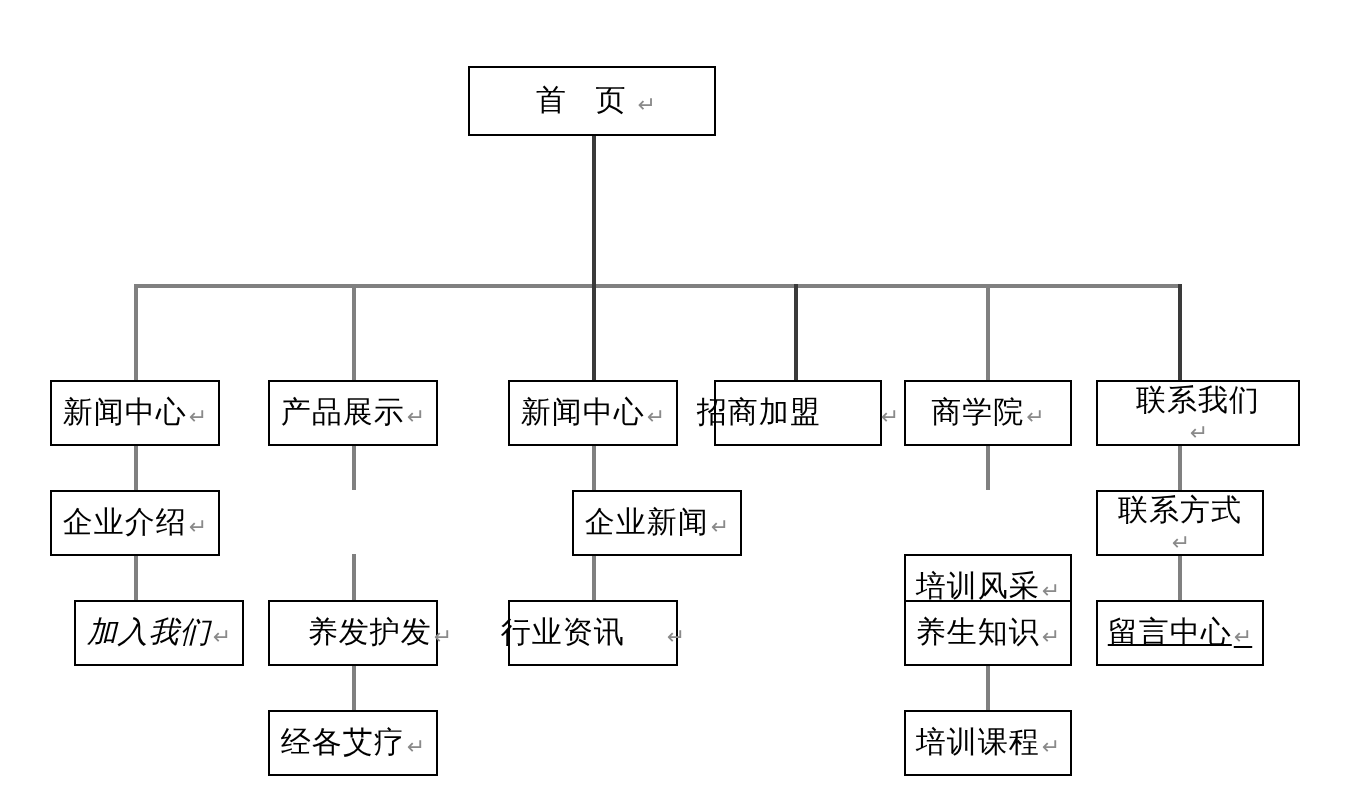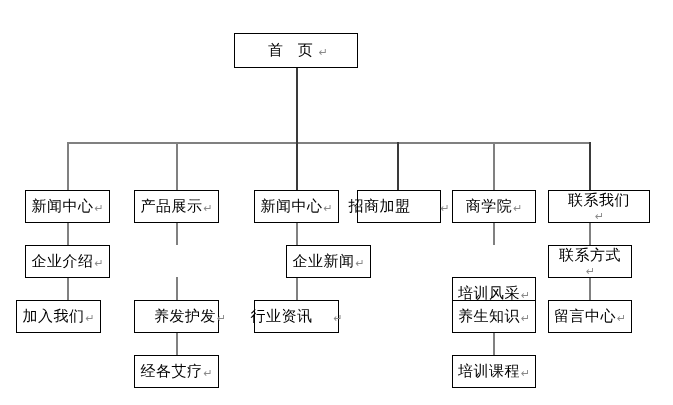--- a/index.html
+++ b/index.html
@@ -97,21 +97,21 @@
   </div>
 
   <div class="node" style="left:25px; top:190px; width:85px; height:33px;">
     <span class="label">新闻中心</span>
       <span class="pilcrow">↵</span>
   </div>
   <div class="node" style="left:25px; top:245px; width:85px; height:33px;">
     <span class="label">企业介绍</span>
       <span class="pilcrow">↵</span>
   </div>
-  <div class="node" style="left:16px; top:300px; width:85px; height:33px;">
+  <div class="node" style="left:37px; top:300px; width:85px; height:33px;font-style:italic;">
     <span class="label">加入我们</span>
       <span class="pilcrow">↵</span>
   </div>
 
   <div class="node" style="left:134px; top:190px; width:85px; height:33px;">
     <span class="label">产品展示</span>
       <span class="pilcrow">↵</span>
   </div>
   <div class="node" style="left:134px; top:300px; width:85px; height:33px;padding-left:27px;">
     <span class="label">养发护发</span>
@@ -158,18 +158,18 @@
   </div>
 
   <div class="node" style="left:548px; top:190px; width:102px; height:33px;flex-direction:column;">
     <span class="label">联系我们</span>
       <span class="pilcrow">↵</span>
   </div>
   <div class="node" style="left:548px; top:245px; width:84px; height:33px;flex-direction:column;">
     <span class="label">联系方式</span>
       <span class="pilcrow">↵</span>
   </div>
-  <div class="node" style="left:548px; top:300px; width:84px; height:33px;">
+  <div class="node" style="left:548px; top:300px; width:84px; height:33px;text-decoration:underline;">
     <span class="label">留言中心</span>
       <span class="pilcrow">↵</span>
   </div>
 
 </div>
 
 </body></html>

